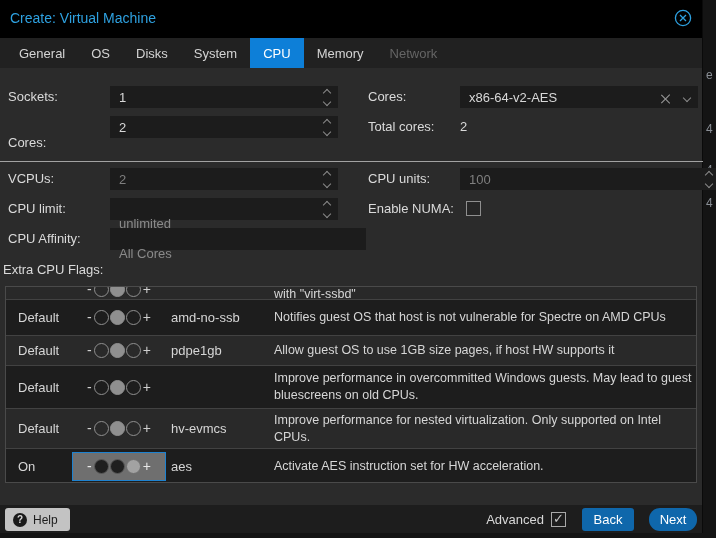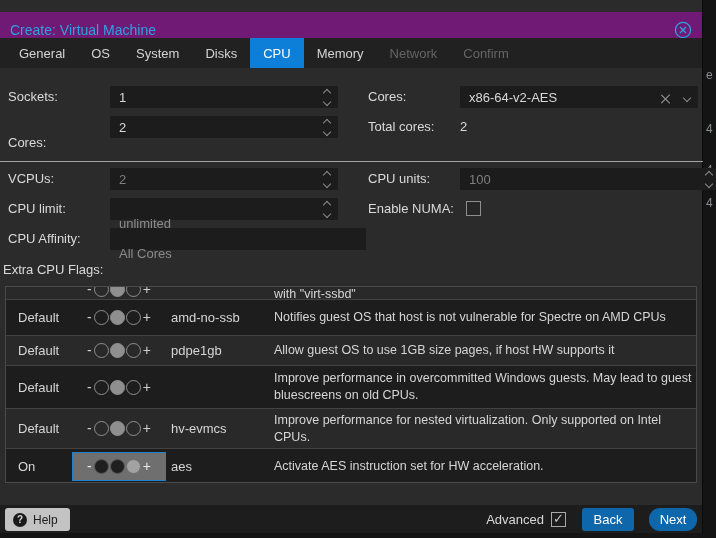--- a/index.html
+++ b/index.html
@@ -8,21 +8,21 @@
 
   .stage { position:relative; width:716px; height:538px; background:#141414; }
 
   
   .bg-frag { position:absolute; left:706px; color:#8a8f96; font-size:12px; }
 
   .dialog { position:absolute; left:0; top:0; width:703px; height:533px; background:#2b2b2b;
             border-right:1px solid #0a0a0a; border-bottom:1px solid #0a0a0a; }
 
   
-  .dlg-header { position:absolute; left:0; top:0; width:100%; height:38px; background:#701a75;margin-top:12px; }
+  .dlg-header { position:absolute; left:0; top:0; width:100%; height:38px; background:#000000; }
   .dlg-title { position:absolute; left:10px; top:10px; font-size:14px; color:#2ea1e0; }
   .close-btn { position:absolute; right:10px; top:9px; width:18px; height:18px; cursor:pointer; }
 
   
   .tabbar { position:absolute; left:0; top:38px; width:100%; height:30px; background:#212121;
             display:flex; align-items:stretch; padding-left:6px; }
   .tab { display:flex; align-items:center; padding:0 13px; font-size:13px; color:#d4d4d4; cursor:pointer; }
   .tab.active { background:#0d7fd8; color:#ffffff; }
   .tab.disabled { color:#656565; cursor:default; }
 
@@ -110,26 +110,25 @@
         <svg width="18" height="18" viewBox="0 0 18 18">
           <circle cx="9" cy="9" r="7.6" fill="none" stroke="#2ea1e0" stroke-width="1.3"></circle>
           <path d="M6 6 L12 12 M12 6 L6 12" stroke="#2ea1e0" stroke-width="1.3"></path>
         </svg>
       </span>
     </div>
 
     <div class="tabbar">
       <div class="tab">General</div>
       <div class="tab">OS</div>
+      <div class="tab">Disks</div>
       <div class="tab">System</div>
-      <div class="tab">Disks</div>
       <div class="tab active">CPU</div>
       <div class="tab">Memory</div>
       <div class="tab disabled">Network</div>
-      <div class="tab disabled">Confirm</div>
     </div>
 
     <div class="dlg-body">
 
       <div class="f-label" style="left:8px; top:21px">Sockets:</div>
       <div class="field" style="left:110px; top:18px; width:228px">
         <span class="val">1</span>
         <span class="spinner">
             <i class="chev up"></i>
             <i class="chev down"></i>

